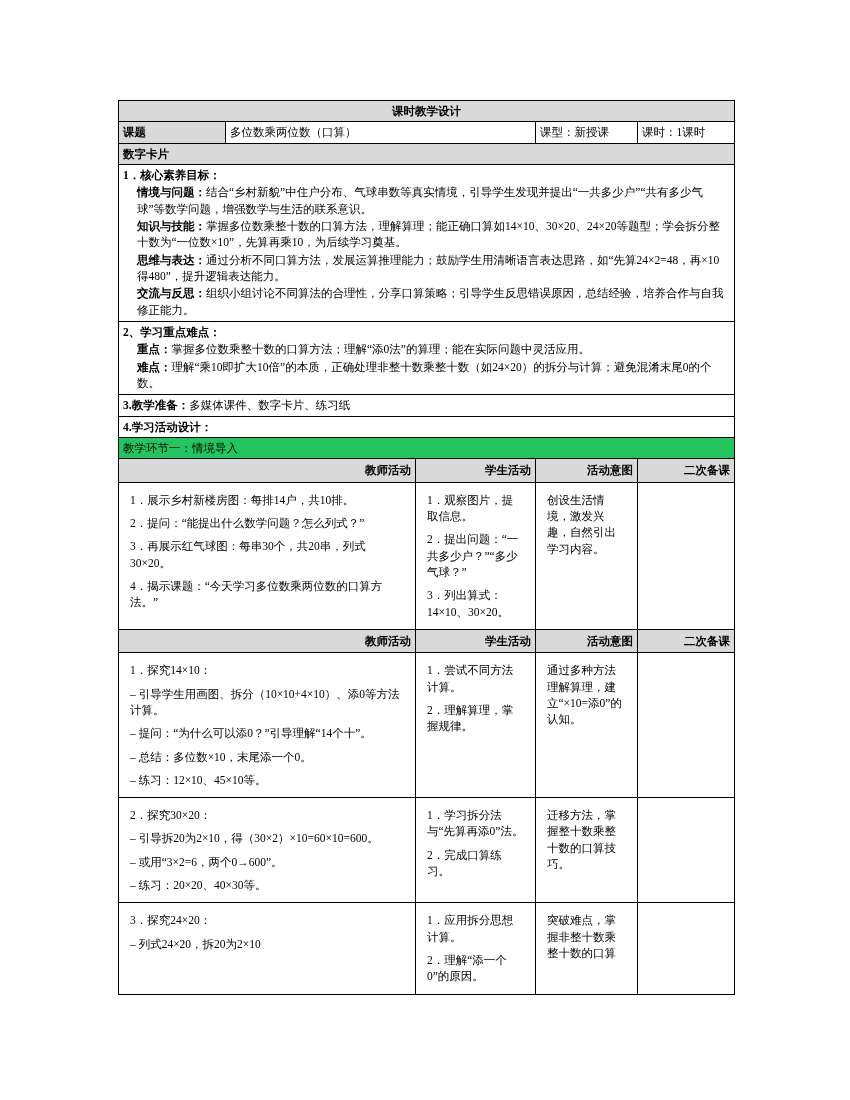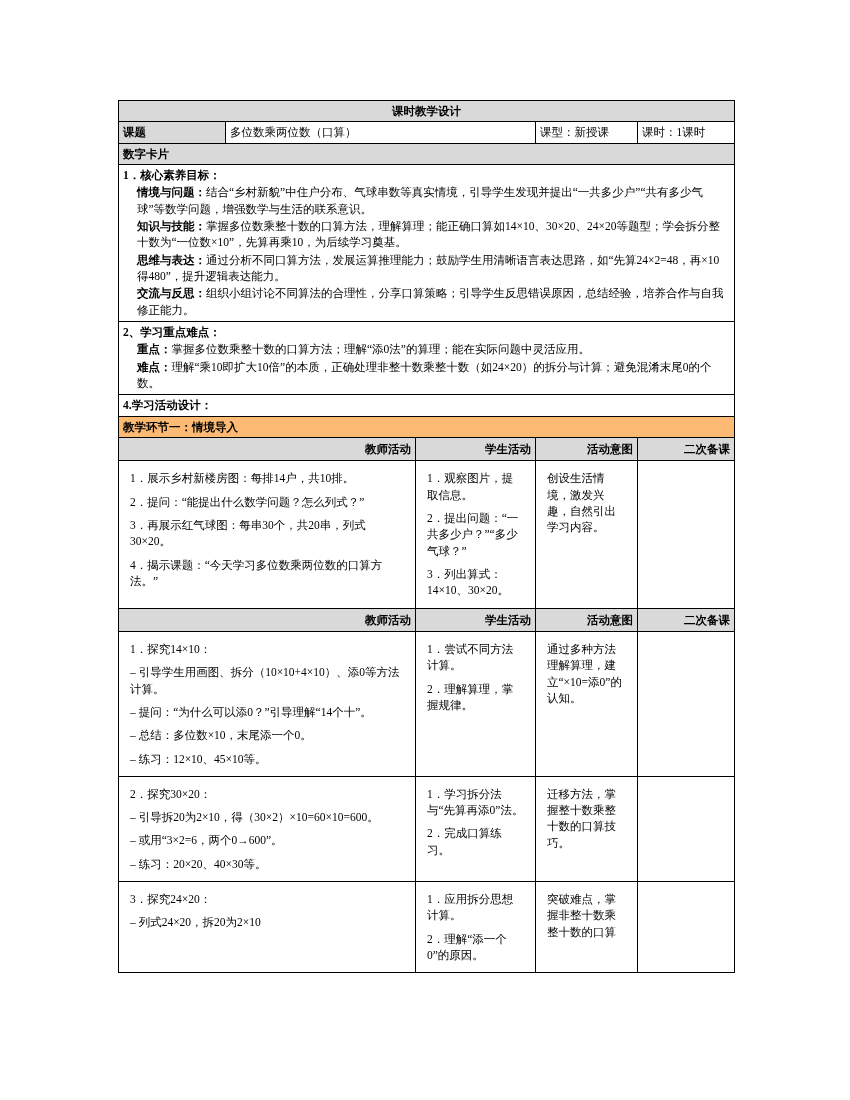--- a/index.html
+++ b/index.html
@@ -67,22 +67,22 @@
     font-family: Liberation Serif, serif;
   }
   .lead {
     font-weight: bold;
   }
   .cell-line {
     margin: 7px;
     padding: 0;
   }
   .subhdr {
-    background: #fdba74;
-    font-weight: bold;
+    background: #22c55e;
+    font-weight: normal;
   }
   .colgrp-h td {
     background: #d9d9d9;
     font-weight: bold;
     text-align: right;
     padding: 3px 4px;
   }
   .act-cell {
     vertical-align: top;
     padding: 4px 4px;
@@ -132,20 +132,25 @@
       </tr>
 
       <tr>
         <td colspan="5">
           <p class="para section-label">2、学习重点难点：</p>
           <p class="para para-indent"><span class="lead">重点：</span><span>掌握多位数乘整十数的口算方法；理解“添0法”的算理；能在实际问题中灵活应用。</span></p>
           <p class="para para-indent"><span class="lead">难点：</span><span>理解“乘10即扩大10倍”的本质，正确处理非整十数乘整十数（如24×20）的拆分与计算；避免混淆末尾0的个数。</span></p>
         </td>
       </tr>
 
+      <tr>
+        <td colspan="5">
+          <span class="section-label">3.教学准备：</span><span>多媒体课件、数字卡片、练习纸</span>
+        </td>
+      </tr>
 
       <tr>
         <td colspan="5" class="section-label">4.学习活动设计：</td>
       </tr>
 
       <tr>
         <td colspan="5" class="subhdr">教学环节一：情境导入</td>
       </tr>
 
       <tr class="colgrp-h">

